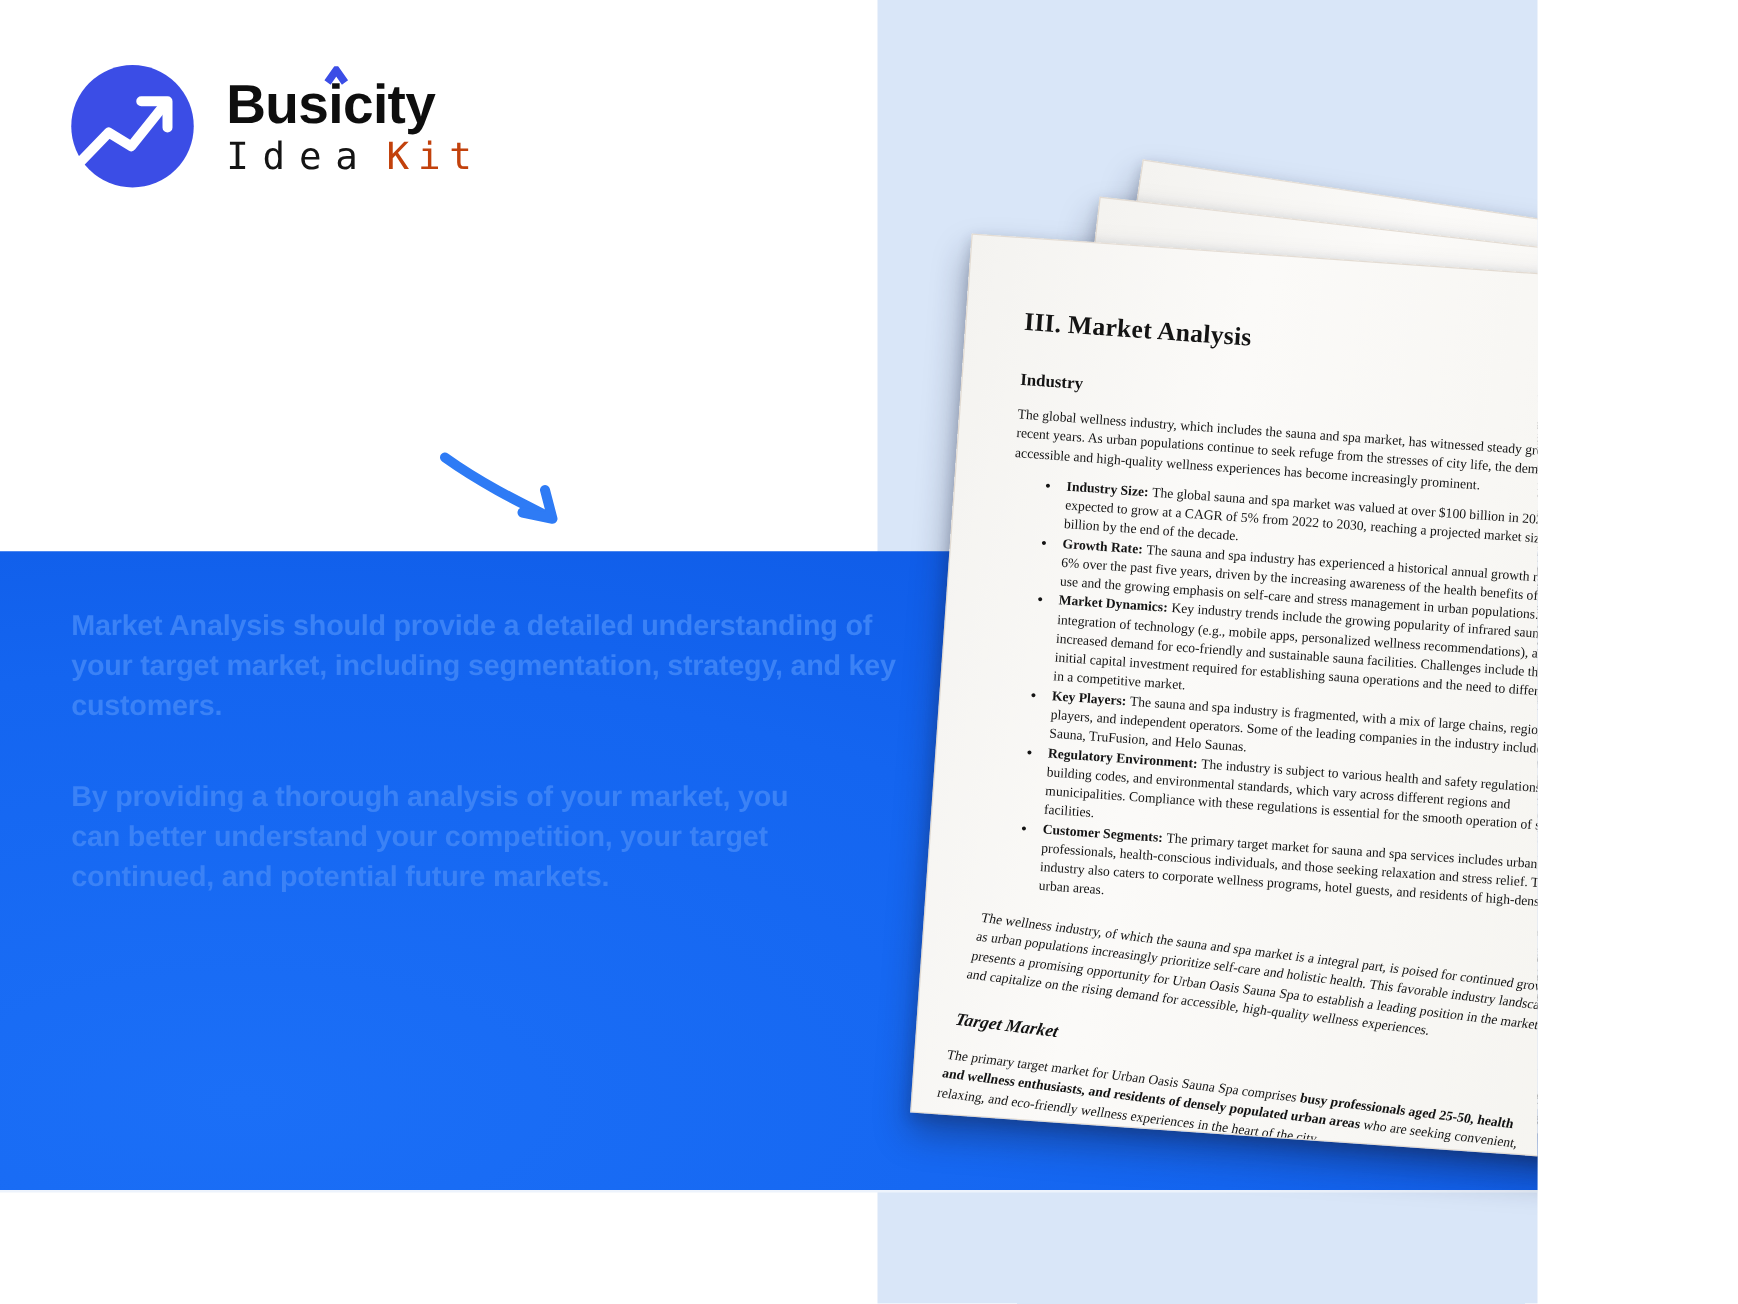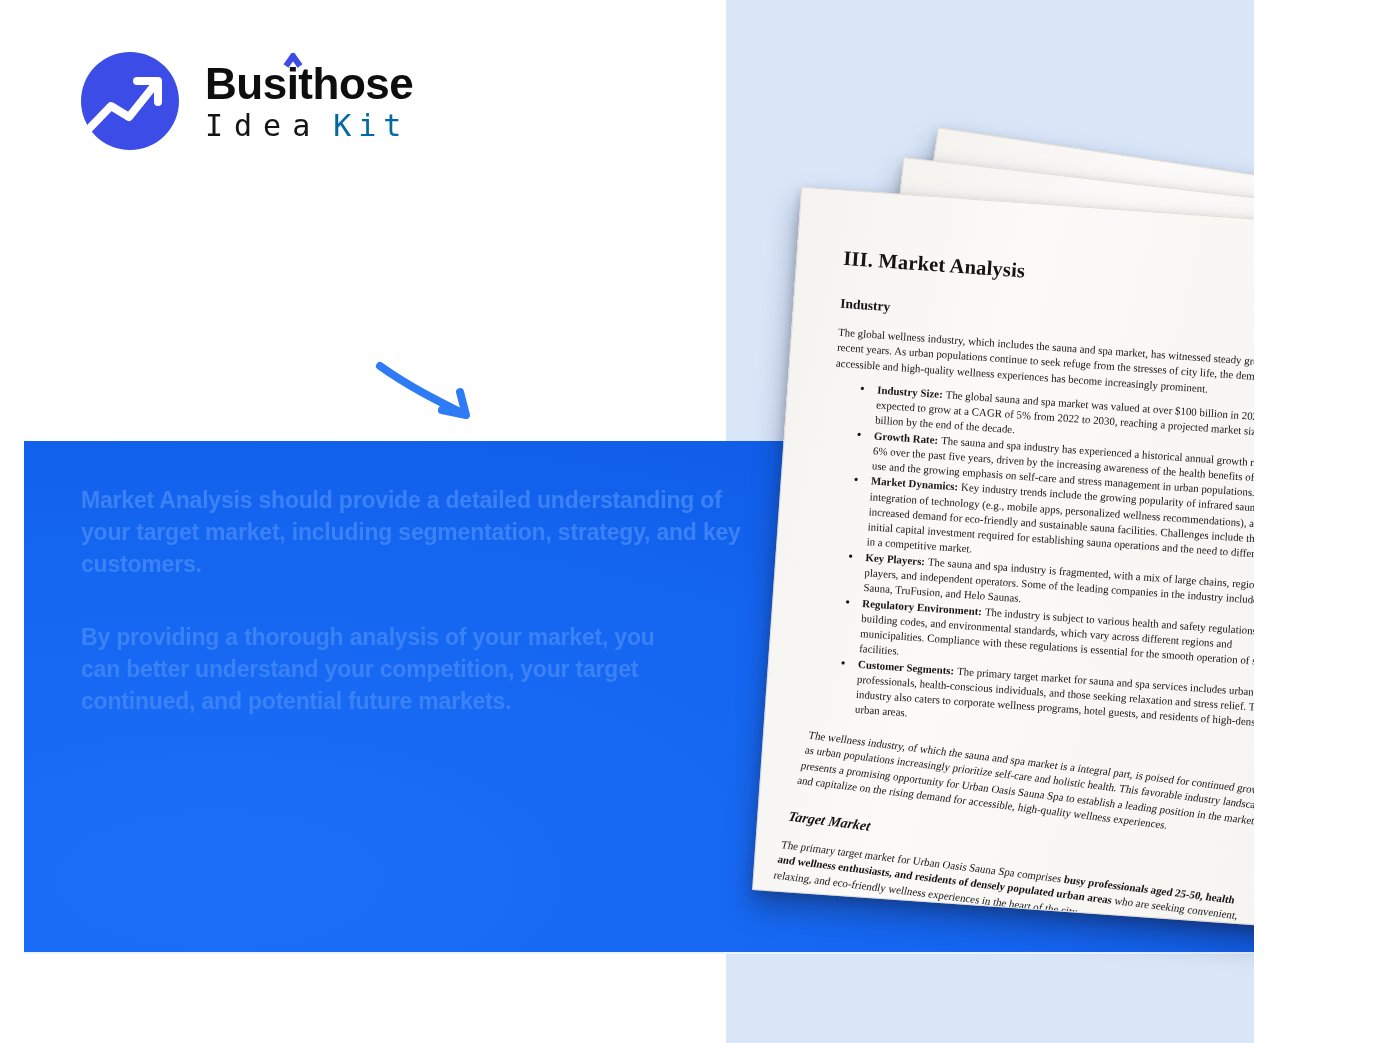--- a/index.html
+++ b/index.html
@@ -1,36 +1,36 @@
 <!DOCTYPE html>
 <html><head>
 <meta charset="utf-8">
 <style>
   * { margin:0; padding:0; box-sizing:border-box; }
   html,body { width:1390px; height:1043px; overflow:hidden; background:#ffffff;
               font-family:"Liberation Sans","DejaVu Sans",sans-serif; }
-  .canvas { position:relative; width:1230px; height:1043px; overflow:hidden; background:#ffffff;margin-left:24px; }
+  .canvas { position:relative; width:1230px; height:1043px; overflow:hidden; background:#ffffff; }
 
   
   .right-panel { position:absolute; left:702px; top:0; width:688px; height:1043px; background:#D9E6F8; z-index:0; }
   .blue-band   { position:absolute; left:0; top:441px; width:1390px; height:513px; z-index:1;
                  background:radial-gradient(120% 140% at 14% 86%, #1B6FF7 0%, #1465F0 48%, #0A52DE 100%);
                  border-bottom:2px solid #edf3fc; }
 
   
   .logo { position:absolute; left:57px; top:52px; display:flex; align-items:center; gap:26px; z-index:2; }
   .logo-mark { width:98px; height:98px; border-radius:50%; background:#3B4DE6; position:relative; flex:0 0 auto; }
   .logo-mark svg { position:absolute; left:-8px; top:0; overflow:visible; }
   .logo-text { display:flex; flex-direction:column; line-height:1; }
   .logo-line1 { font-size:44px; font-weight:800; color:#0e0e0e; letter-spacing:-0.5px; display:flex; }
   .i-wrap { position:relative; }
   .i-wrap svg { position:absolute; left:-5px; top:-9px; }
   .logo-line2 { font-family:"DejaVu Sans Mono",monospace; font-weight:normal; font-size:30px; margin-top:5px; color:#141414; display:flex; }
   .idea { letter-spacing:11px; }
-  .kit  { color:#0369a1; letter-spacing:7px; margin-left:12px; }
+  .kit  { color:#c2410c; letter-spacing:7px; margin-left:12px; }
 
   
   .hero-title { position:absolute; left:55px; top:226px; z-index:2; font-size:67px; line-height:1.09;
                 font-weight:800; letter-spacing:-1.5px; }
   .hero-title .t1 { color:#0d0d0d; }
   .hero-title .t2 { color:#2E7BF5; }
   .hero-arrow { position:absolute; left:348px; top:358px; z-index:2; }
 
   
   .info-text { position:absolute; left:57px; top:484px; z-index:2; color:#3b82f6;
@@ -76,21 +76,21 @@
         <path d="M52 29 H73 V50" fill="none" stroke="#ffffff" stroke-width="8" stroke-linecap="round" stroke-linejoin="round"></path>
       </svg>
     </div>
     <div class="logo-text">
       <div class="logo-line1">
         <span>Bus</span>
           <span class="i-wrap"><svg width="22" height="16" viewBox="0 0 22 16">
               <rect x="0" y="0" width="22" height="12" fill="#ffffff"></rect>
               <path d="M4 13 L11 3 L18 13" fill="none" stroke="#3B4DE6" stroke-width="6" stroke-linejoin="miter"></path>
             </svg><span>i</span></span>
-          <span>those</span>
+          <span>city</span>
       </div>
       <div class="logo-line2">
         <span class="idea">Idea</span>
         <span class="kit">Kit</span>
       </div>
     </div>
   </header>
 
   <svg class="hero-arrow" width="112" height="76" viewBox="0 0 112 76">
     <path d="M8 8 C 36 28, 64 42, 92 56" fill="none" stroke="#2E7BF5" stroke-width="8" stroke-linecap="round"></path>

